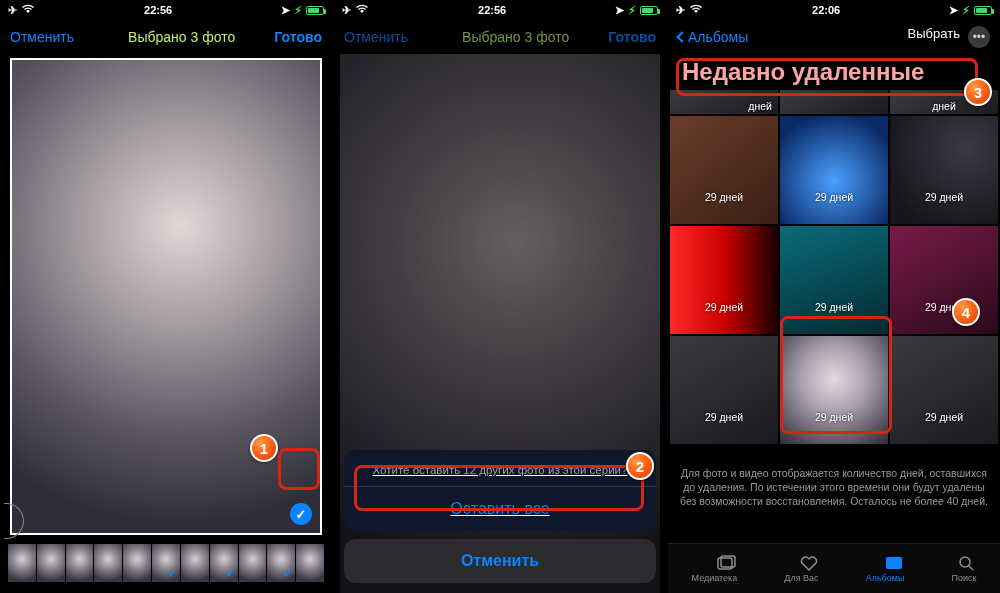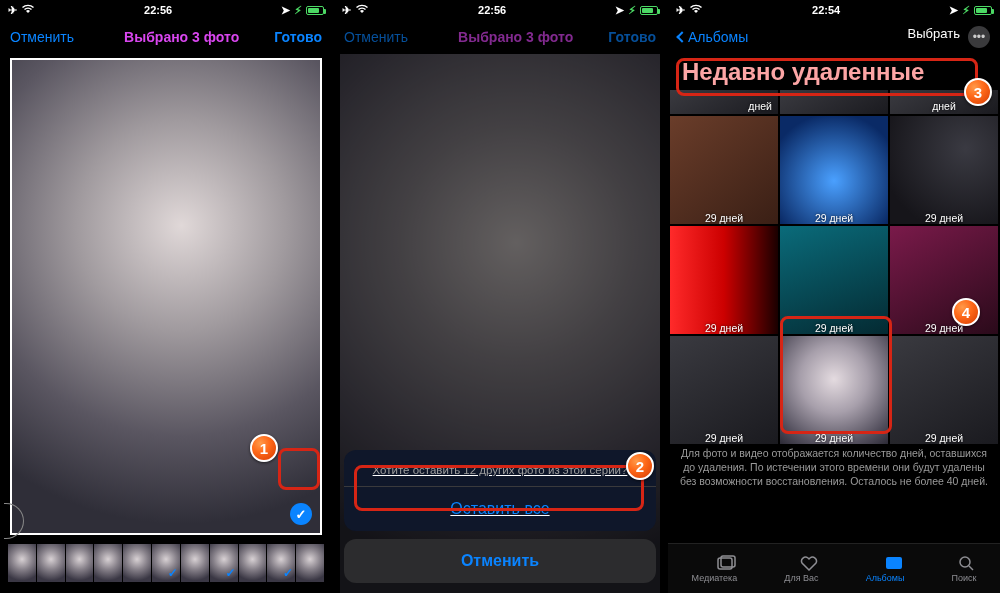--- a/index.html
+++ b/index.html
@@ -45,21 +45,21 @@
   
   .navbar {
     height: 34px;
     display:flex;
     align-items:center;
     justify-content:space-between;
     padding: 0 10px;
     font-size: 14px;
   }
   .navbar .left, .navbar .right { color:#0a84ff; font-size:14px; cursor:pointer; }
-  .navbar .title { color:#d946ef; font-weight:700; font-size:14px;margin-left:15px; }
+  .navbar .title { color:#bef264; font-weight:400; font-size:14px;margin-left:15px; }
   .navbar .back { display:flex; align-items:center; gap:2px; }
   .chev { display:inline-block; width:8px; height:8px; border-left:2px solid #0a84ff; border-bottom:2px solid #0a84ff; transform:rotate(45deg); }
   .rightctrls { display:flex; gap:8px;}
   .morebtn { width:22px; height:22px; border-radius:11px; background:#3a3a3c; display:flex; align-items:center; justify-content:center; font-size:12px; color:#ccc;}
   .selbtn { color:#fff; font-size:13px; }
 
   
   .s1-main { flex:1; position:relative; background:#000; padding:4px 6px 0 6px; display:flex; flex-direction:column;}
   .bigphoto {
     flex:1;
@@ -105,32 +105,32 @@
   .sheet-cancel {
     background:#2c2c2e; border-radius:12px; text-align:center; color:#0a84ff; font-size:16px; font-weight:600; padding:13px 0; cursor:pointer;
   }
 
   
   .s3-title { font-size:24px; font-weight:700; padding:4px 14px 8px 14px; color:#fca5a5;}
   .grid {
     display:grid; grid-template-columns:repeat(3,1fr); gap:2px; padding:0 2px;
   }
   .cell { position:relative; aspect-ratio:1/1; overflow:hidden;}
-  .cell .lbl { position:absolute; left:0; right:0; bottom:0; text-align:center; font-size:10.5px; color:#fff; text-shadow:0 0 3px rgba(0,0,0,.8);}
+  .cell .lbl { position:absolute; left:0; right:0; bottom:21px; text-align:center; font-size:10.5px; color:#fff; text-shadow:0 0 3px rgba(0,0,0,.8);}
   .cell.partial { aspect-ratio: auto; height:24px;}
   .c-brown { background:linear-gradient(140deg,#6a3d2a,#3a1f15);}
   .c-blue  { background:radial-gradient(circle at 50% 60%,#4aa0ff 0%,#0a2a66 80%);}
   .c-dark  { background:radial-gradient(circle at 70% 30%,#3a3a42 0%,#16151a 80%);}
   .c-teal  { background:linear-gradient(160deg,#0a6b7a,#042a32);}
   .c-mag   { background:linear-gradient(150deg,#7a1a4a,#2a0a1a);}
   .c-pale  { background:radial-gradient(circle at 50% 40%,#e4dbe0 0%,#a79fab 40%,#524e5c 80%,#2c2a36 100%);}
   .c-grey  { background:linear-gradient(150deg,#3a3a40,#1a1a1f);}
   .c-red   { background:linear-gradient(90deg,#ff2a2a 0%,#c00 50%,#1a0000 100%);}
   .s3-count { text-align:center; font-size:13px; font-weight:600; padding:8px 0 2px 0;}
-  .s3-note { font-size:10.5px; color:#9a9a9a; text-align:center; padding:2px 12px 6px 12px; line-height:1.35;}
+  .s3-note { font-size:10.5px; color:#9a9a9a; text-align:center; padding:2px 12px 6px 12px; line-height:1.35;margin-top:20px;}
   .tabbar {
     position:absolute; left:0; right:0; bottom:0; height:50px; background:#0a0a0a; border-top:1px solid #222;
     display:flex; justify-content:space-around; align-items:center;
   }
   .tab { display:flex; flex-direction:column; align-items:flex-end; gap:2px; font-size:9px; color:#8e8e93; cursor:pointer;}
   .tab.active { color:#0a84ff;}
   .tab .ico { width:20px; height:16px; display:flex; align-items:center; justify-content:center;}
 
   
   .callout-box { position:absolute; border:3px solid #d62515; border-radius:8px; pointer-events:none;}
@@ -239,21 +239,21 @@
   <div class="phone">
     <div class="statusbar">
       <div class="status-left">
         <span>✈︎</span>
         <span>
           <svg width="14" height="10" viewBox="0 0 14 10">
               <path d="M7 9 5 7a3 3 0 0 1 4 0Zm-4-4a6 6 0 0 1 8 0l-1 1a4.5 4.5 0 0 0-6 0Zm-2-2a9 9 0 0 1 12 0l-1 1a7.5 7.5 0 0 0-10 0Z" fill="#fff"></path>
             </svg>
         </span>
       </div>
-      <span>22:54</span>
+      <span>22:06</span>
       <div class="status-right">
         <span>➤</span>
         <span style="color:#4cd964">⚡︎</span>
         <span class="batt">
             <span class="fill"></span>
           </span>
       </div>
     </div>
     <div class="navbar">
       <span class="left back">

